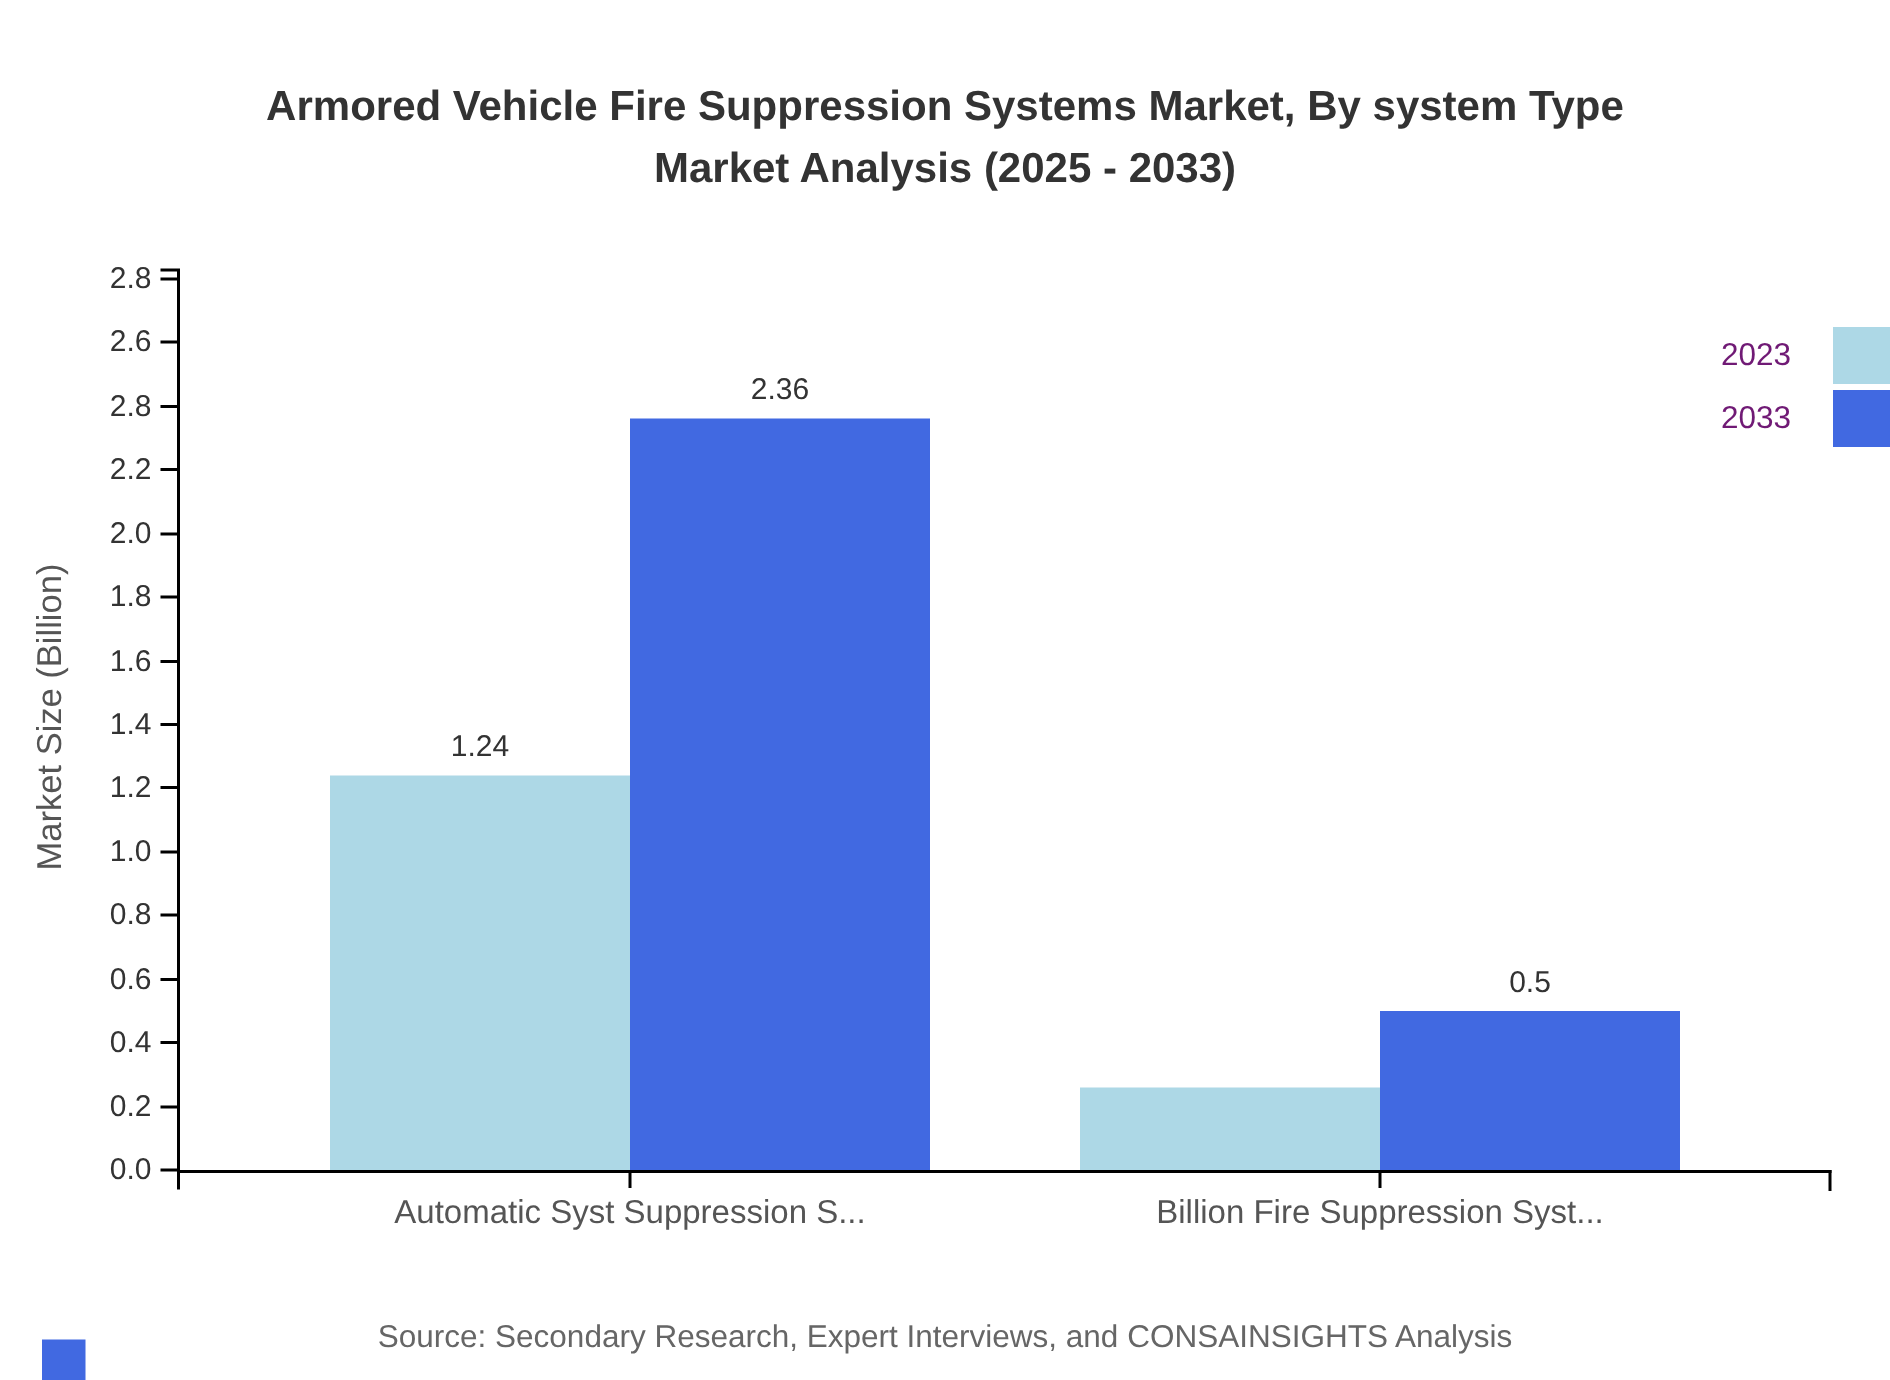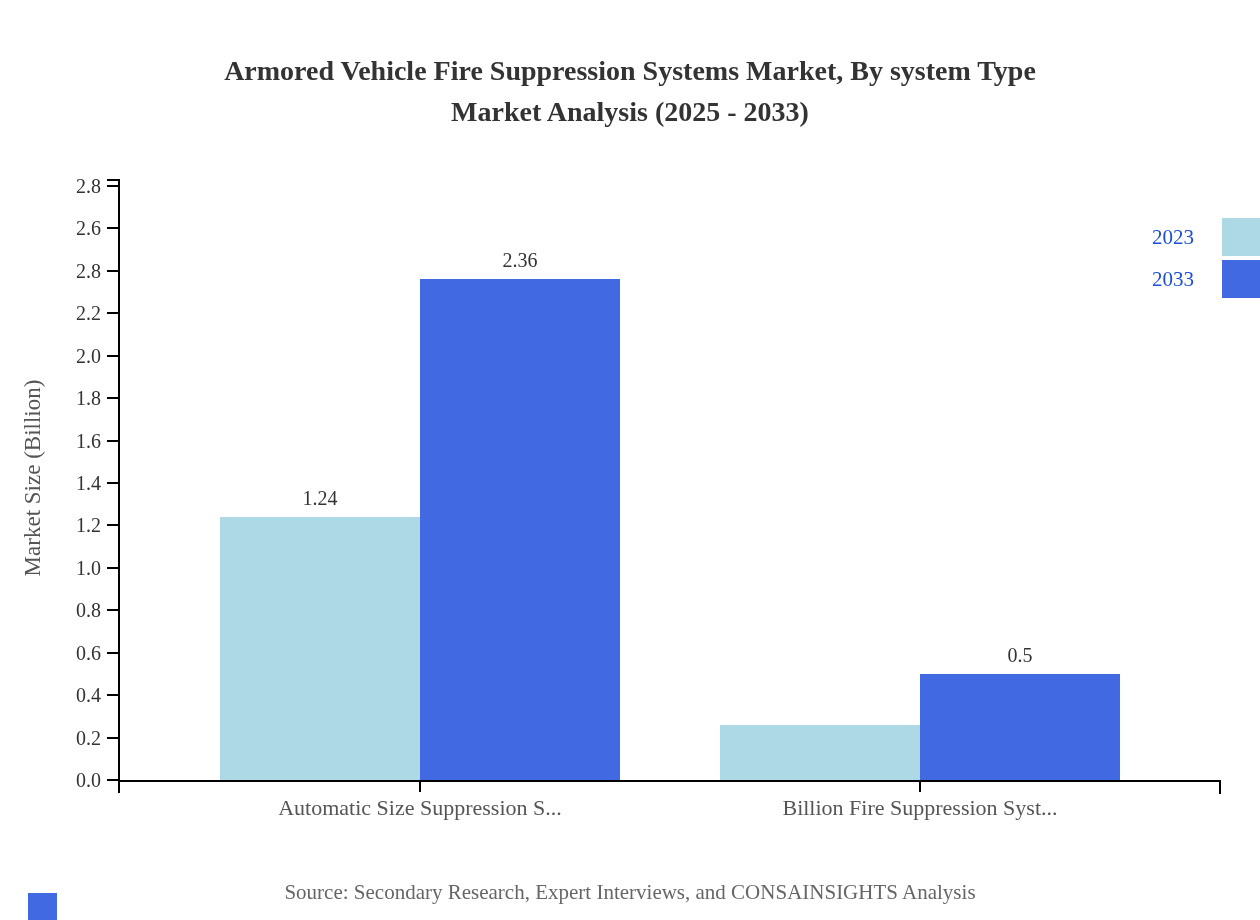--- a/index.html
+++ b/index.html
@@ -1,33 +1,33 @@
 <!DOCTYPE html>
 <html><head>
 <meta charset="utf-8">
 <style>
   html,body{margin:0;padding:0;background:#fff;}
   .screen{position:relative;width:1260px;height:920px;background:#ffffff;overflow:hidden;
-          font-family:Liberation Serif, serif;}
+          font-family:Liberation Sans, sans-serif;}
   .chart-title{position:absolute;left:0;right:0;top:50px;text-align:center;
                font-size:28px;font-weight:bold;color:#333333;line-height:41px;}
   .y-axis-label{position:absolute;left:33px;top:478px;transform:translate(-50%,-50%) rotate(-90deg);
                 white-space:nowrap;font-size:23px;color:#555555;}
   .plot{position:absolute;left:120px;top:186px;width:1101px;height:594px;}
   .axis-line{position:absolute;background:#000000;}
   .bar{position:absolute;bottom:0;}
   .bar-value-label{position:absolute;text-align:center;font-size:20px;color:#333333;line-height:26px;}
   .y-tick{position:absolute;left:-13px;width:11px;height:2px;background:#000000;}
   .y-tick-label{position:absolute;left:-77px;width:58px;text-align:right;
                 font-size:20px;color:#333333;line-height:24px;}
   .cat-tick{position:absolute;width:2px;height:12px;background:#000000;top:594px;}
   .cat-label{position:absolute;top:608px;text-align:center;font-size:22px;color:#555555;line-height:28px;}
   .legend{position:absolute;right:0;top:218px;display:flex;flex-direction:column;gap:4px;}
   .legend-row{display:flex;align-items:center;justify-content:flex-end;height:38px;}
-  .legend-label{font-size:21px;color:#1d4ed8;margin-right:28px;}
+  .legend-label{font-size:21px;color:#701a75;margin-right:28px;}
   .legend-swatch{width:38px;height:38px;flex:0 0 38px;}
   .source-line{position:absolute;left:0;right:0;top:878px;text-align:center;
                font-size:21px;color:#666666;line-height:28px;}
   .corner-square{position:absolute;left:28px;top:893px;width:29px;height:27px;}
 </style>
 </head>
 <body>
 
 <div class="screen">
 
@@ -74,21 +74,21 @@
       <div class="y-tick" style="top: -1px;"></div>
       <div class="y-tick-label" style="top: -12px;">2.8</div>
       <div class="bar" style="left: 100px; width: 200px; height: 263.057px; background: rgb(173, 216, 230);"></div>
       <div class="bar-value-label" style="left: 100px; width: 200px; top: 298.943px;">1.24</div>
       <div class="bar" style="left: 600px; width: 200px; height: 55.1571px; background: rgb(173, 216, 230);"></div>
       <div class="bar" style="left: 300px; width: 200px; height: 500.657px; background: rgb(65, 105, 225);"></div>
       <div class="bar-value-label" style="left: 300px; width: 200px; top: 61.3429px;">2.36</div>
       <div class="bar" style="left: 800px; width: 200px; height: 106.071px; background: rgb(65, 105, 225);"></div>
       <div class="bar-value-label" style="left: 800px; width: 200px; top: 455.929px;">0.5</div>
       <div class="cat-tick" style="left: 299px;"></div>
-      <div class="cat-label" style="left: 20px; width: 560px;">Automatic Size Suppression S...</div>
+      <div class="cat-label" style="left: 20px; width: 560px;">Automatic Syst Suppression S...</div>
       <div class="cat-tick" style="left: 799px;"></div>
       <div class="cat-label" style="left: 520px; width: 560px;">Billion Fire Suppression Syst...</div>
     </div>
 
   <div class="legend" id="legend">
       <div class="legend-row">
         <span class="legend-label">2023</span>
         <span class="legend-swatch" style="background: rgb(173, 216, 230);"></span>
       </div>
       <div class="legend-row">

